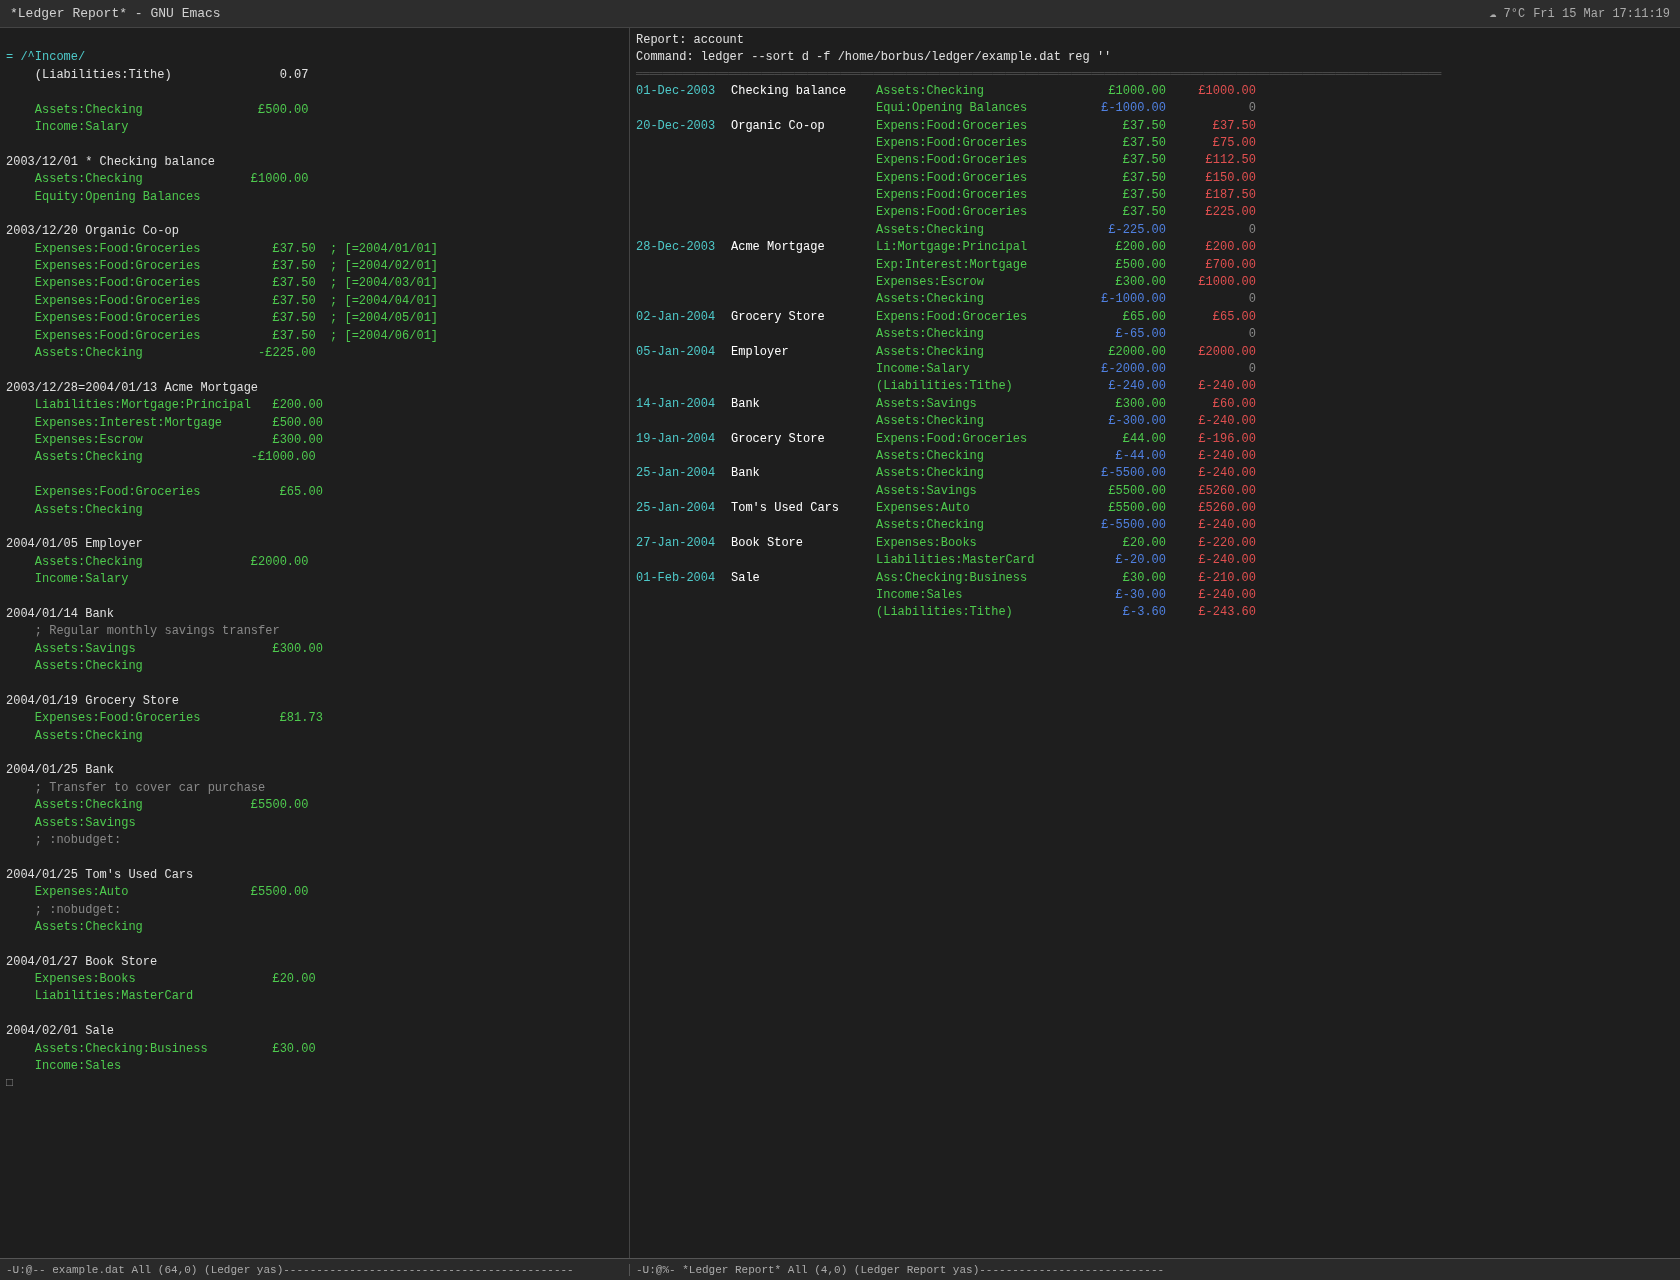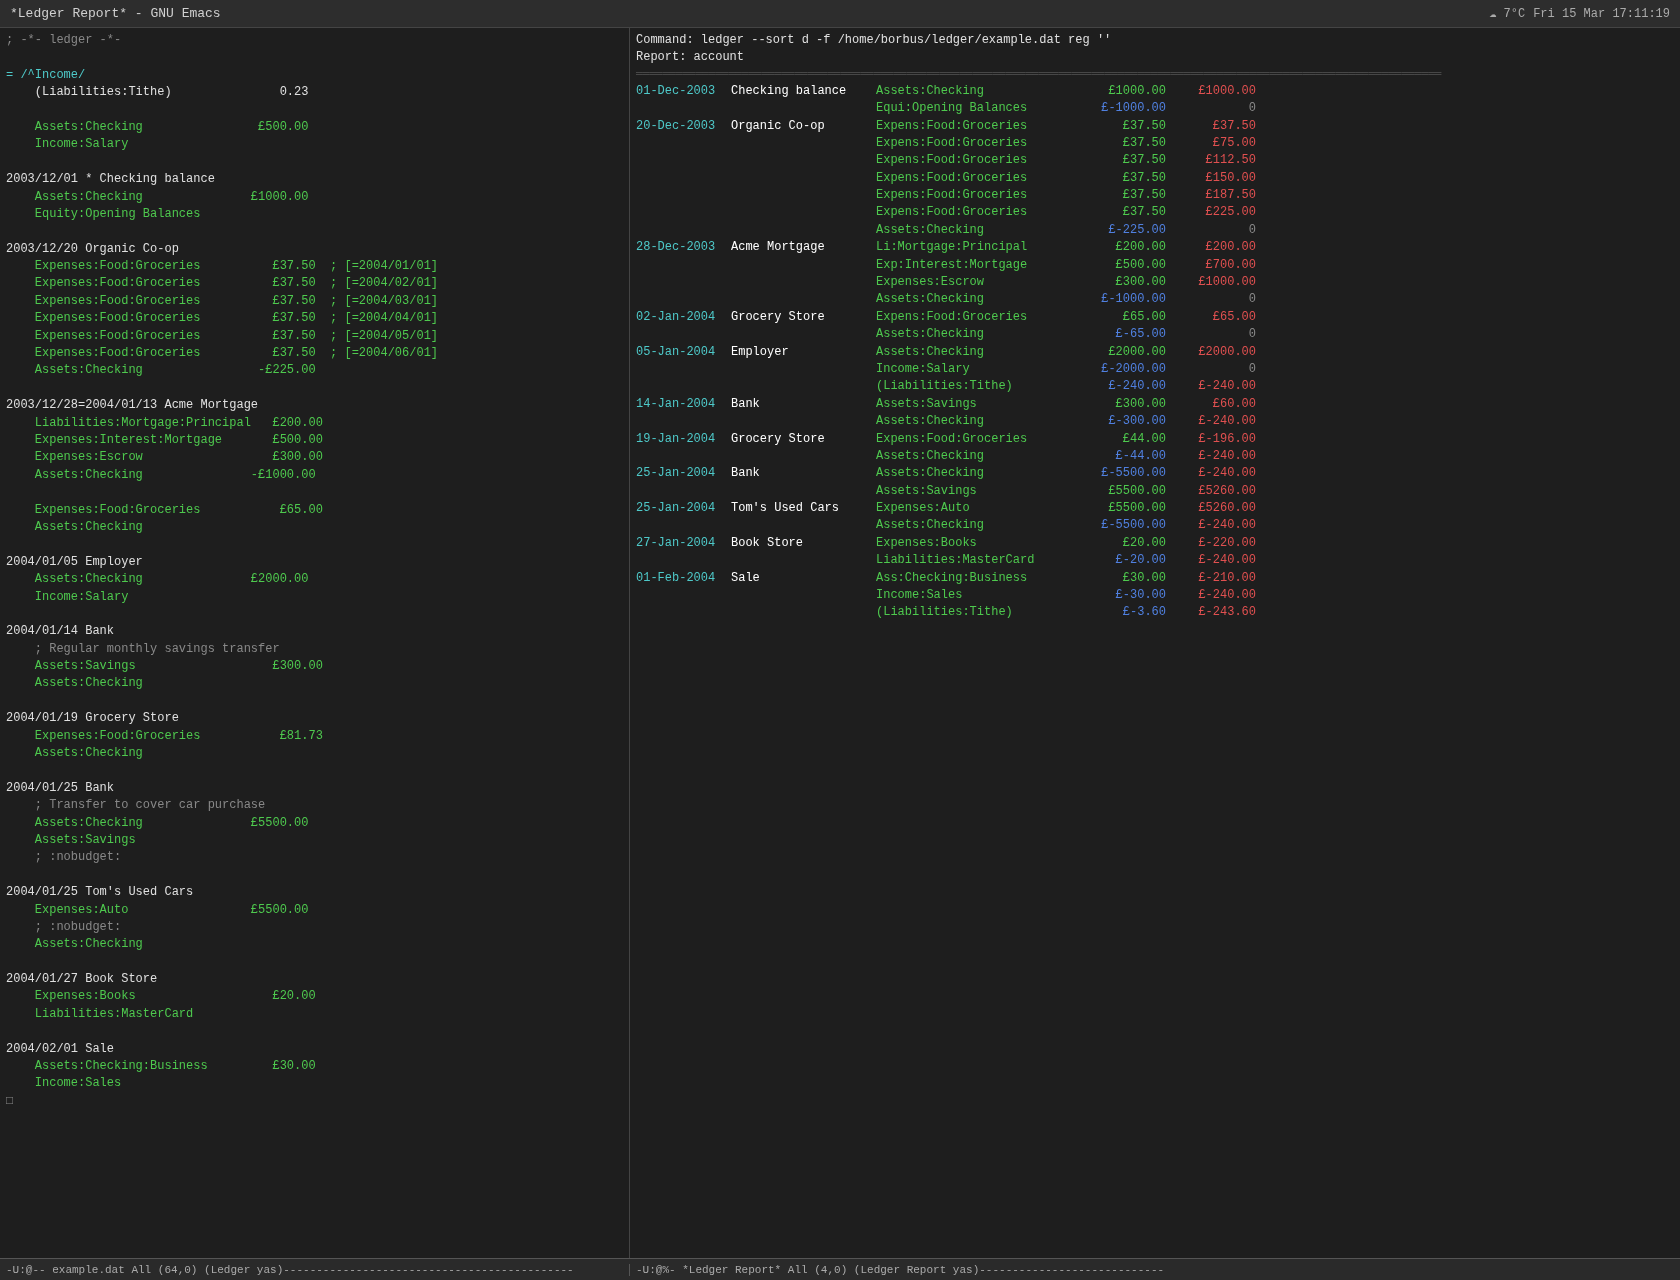--- a/index.html
+++ b/index.html
@@ -106,24 +106,23 @@
   <div id="titlebar-right">
     <span>☁ 7°C</span>
     <span>Fri 15 Mar  17:11:19</span>
   </div>
 </div>
 
 <div id="main">
 
   <div id="left-pane">
     <div id="left-content">
-        <div class="line gray">; -*- ledger -*-</div>
         <div class="line "> </div>
         <div class="line cyan">= /^Income/</div>
-        <div class="line white">    (Liabilities:Tithe)               0.23</div>
+        <div class="line white">    (Liabilities:Tithe)               0.07</div>
         <div class="line "> </div>
         <div class="line green">    Assets:Checking                £500.00</div>
         <div class="line green">    Income:Salary</div>
         <div class="line "> </div>
         <div class="line white">2003/12/01 * Checking balance</div>
         <div class="line green">    Assets:Checking               £1000.00</div>
         <div class="line green">    Equity:Opening Balances</div>
         <div class="line "> </div>
         <div class="line white">2003/12/20 Organic Co-op</div>
         <div class="line green">    Expenses:Food:Groceries          £37.50  ; [=2004/01/01]</div>
@@ -172,22 +171,22 @@
         <div class="line green">    Liabilities:MasterCard</div>
         <div class="line "> </div>
         <div class="line white">2004/02/01 Sale</div>
         <div class="line green">    Assets:Checking:Business         £30.00</div>
         <div class="line green">    Income:Sales</div>
         <div class="line gray">□</div>
       </div>
   </div>
 
   <div id="right-pane">
+    <div class="line white">Report: account</div>
     <div class="line white">Command: ledger --sort d -f /home/borbus/ledger/example.dat reg ''</div>
-    <div class="line white">Report: account</div>
     <div class="divider-line" style="color:#555; font-size:11px;">══════════════════════════════════════════════════════════════════════════════════════════════════════════════════════════</div>
     <div id="right-content">
         <div style="display: flex; line-height: 1.45; white-space: pre; font-family: &quot;Courier New&quot;, Courier, monospace; font-size: 12px;"><span style="color: rgb(78, 201, 201); min-width: 95px;">01-Dec-2003 </span><span style="color: rgb(255, 255, 255); min-width: 145px;">Checking balance  </span><span style="color: rgb(78, 201, 78); min-width: 200px;">Assets:Checking           </span><span style="color: rgb(78, 201, 78); min-width: 90px; text-align: right;">  £1000.00</span><span style="color: rgb(224, 80, 80); min-width: 90px; text-align: right;">  £1000.00</span></div>
         <div style="display: flex; line-height: 1.45; white-space: pre; font-family: &quot;Courier New&quot;, Courier, monospace; font-size: 12px;"><span style="color: rgb(78, 201, 201); min-width: 95px;">            </span><span style="color: rgb(255, 255, 255); min-width: 145px;">                  </span><span style="color: rgb(78, 201, 78); min-width: 200px;">Equi:Opening Balances     </span><span style="color: rgb(80, 128, 224); min-width: 90px; text-align: right;"> £-1000.00</span><span style="color: rgb(136, 136, 136); min-width: 90px; text-align: right;">         0</span></div>
         <div style="display: flex; line-height: 1.45; white-space: pre; font-family: &quot;Courier New&quot;, Courier, monospace; font-size: 12px;"><span style="color: rgb(78, 201, 201); min-width: 95px;">20-Dec-2003 </span><span style="color: rgb(255, 255, 255); min-width: 145px;">Organic Co-op     </span><span style="color: rgb(78, 201, 78); min-width: 200px;">Expens:Food:Groceries     </span><span style="color: rgb(78, 201, 78); min-width: 90px; text-align: right;">    £37.50</span><span style="color: rgb(224, 80, 80); min-width: 90px; text-align: right;">    £37.50</span></div>
         <div style="display: flex; line-height: 1.45; white-space: pre; font-family: &quot;Courier New&quot;, Courier, monospace; font-size: 12px;"><span style="color: rgb(78, 201, 201); min-width: 95px;">            </span><span style="color: rgb(255, 255, 255); min-width: 145px;">                  </span><span style="color: rgb(78, 201, 78); min-width: 200px;">Expens:Food:Groceries     </span><span style="color: rgb(78, 201, 78); min-width: 90px; text-align: right;">    £37.50</span><span style="color: rgb(224, 80, 80); min-width: 90px; text-align: right;">    £75.00</span></div>
         <div style="display: flex; line-height: 1.45; white-space: pre; font-family: &quot;Courier New&quot;, Courier, monospace; font-size: 12px;"><span style="color: rgb(78, 201, 201); min-width: 95px;">            </span><span style="color: rgb(255, 255, 255); min-width: 145px;">                  </span><span style="color: rgb(78, 201, 78); min-width: 200px;">Expens:Food:Groceries     </span><span style="color: rgb(78, 201, 78); min-width: 90px; text-align: right;">    £37.50</span><span style="color: rgb(224, 80, 80); min-width: 90px; text-align: right;">   £112.50</span></div>
         <div style="display: flex; line-height: 1.45; white-space: pre; font-family: &quot;Courier New&quot;, Courier, monospace; font-size: 12px;"><span style="color: rgb(78, 201, 201); min-width: 95px;">            </span><span style="color: rgb(255, 255, 255); min-width: 145px;">                  </span><span style="color: rgb(78, 201, 78); min-width: 200px;">Expens:Food:Groceries     </span><span style="color: rgb(78, 201, 78); min-width: 90px; text-align: right;">    £37.50</span><span style="color: rgb(224, 80, 80); min-width: 90px; text-align: right;">   £150.00</span></div>
         <div style="display: flex; line-height: 1.45; white-space: pre; font-family: &quot;Courier New&quot;, Courier, monospace; font-size: 12px;"><span style="color: rgb(78, 201, 201); min-width: 95px;">            </span><span style="color: rgb(255, 255, 255); min-width: 145px;">                  </span><span style="color: rgb(78, 201, 78); min-width: 200px;">Expens:Food:Groceries     </span><span style="color: rgb(78, 201, 78); min-width: 90px; text-align: right;">    £37.50</span><span style="color: rgb(224, 80, 80); min-width: 90px; text-align: right;">   £187.50</span></div>
         <div style="display: flex; line-height: 1.45; white-space: pre; font-family: &quot;Courier New&quot;, Courier, monospace; font-size: 12px;"><span style="color: rgb(78, 201, 201); min-width: 95px;">            </span><span style="color: rgb(255, 255, 255); min-width: 145px;">                  </span><span style="color: rgb(78, 201, 78); min-width: 200px;">Expens:Food:Groceries     </span><span style="color: rgb(78, 201, 78); min-width: 90px; text-align: right;">    £37.50</span><span style="color: rgb(224, 80, 80); min-width: 90px; text-align: right;">   £225.00</span></div>

